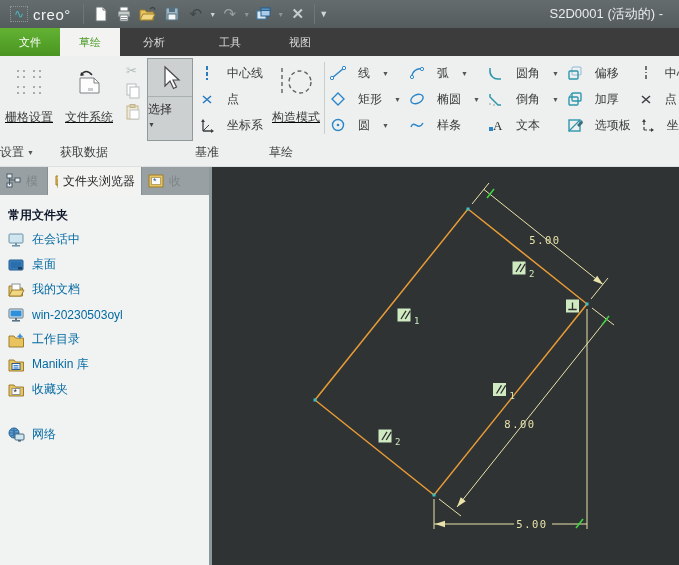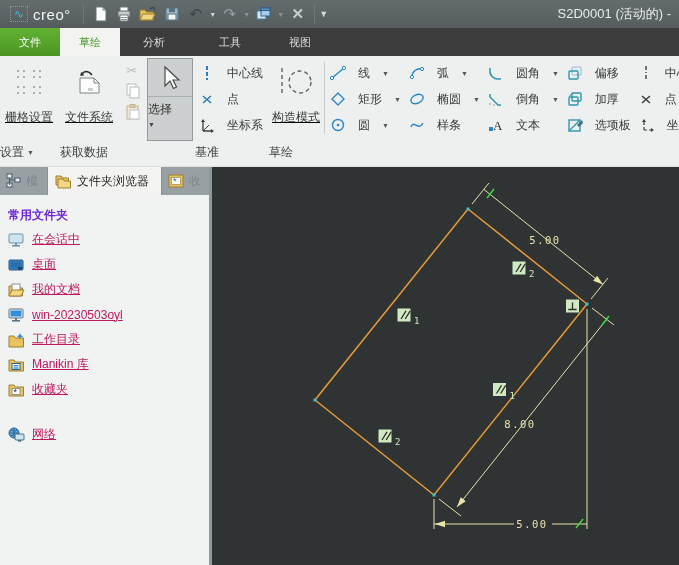--- a/index.html
+++ b/index.html
@@ -10,21 +10,21 @@
   .titlebar { height:28px; background:linear-gradient(#646c6e,#545c5e); display:flex; align-items:center; padding:0 4px; position:relative; }
   .logo { display:flex; align-items:center; gap:5px; padding:0 8px 0 6px; }
   .logo-wave { color:#49b8c8; border:1px dotted #8a9598; font-size:12px; line-height:14px; padding:0 3px; }
   .logo-text { color:#f2f4f4; font-size:15px; letter-spacing:.5px; }
   .tb-sep { width:1px; height:20px; background:#454d4f; border-right:1px solid #6e7678; margin:0 4px; }
   .tb-btn { width:22px; height:22px; display:flex; align-items:center; justify-content:center; margin:0 1px; }
   .tb-glyph { font-size:15px; color:#3d4547; }
   .tb-glyph.disabled { color:#99a2a3; }
   .tb-dd { font-size:7px; color:#cfd6d6; width:10px; text-align:center; }
   .tb-dd.disabled { color:#8d9697; }
-  .win-title { position:absolute; right:8px; top:0; height:28px; line-height:28px; color:#e9ecec; font-size:13px; white-space:nowrap; }
+  .win-title { position:absolute; right:16px; top:0; height:28px; line-height:28px; color:#e9ecec; font-size:13px; white-space:nowrap; }
 
   
   .tabbar { height:28px; background:#3c3c3c; display:flex; align-items:stretch; }
   .rtab { padding:0 19px; display:flex; align-items:center; color:#dcdede; font-size:11px; }
   .rtab.file { background:linear-gradient(#63b233,#4a9522); color:#fff; }
   .rtab.active { background:#f3f3f1; color:#4a9b26; }
 
   
   .ribbon { height:111px; background:#eef0f0; display:flex; align-items:stretch; border-bottom:1px solid #dde0e0; overflow:hidden; }
   .rgroup { display:flex; flex-direction:column; }
@@ -44,22 +44,22 @@
   .sitem .dd { font-size:7px; color:#555; }
   .dd-label { font-size:7px; color:#555; }
 
   
   .main { display:flex; height:398px; }
   .sidebar { width:212px; background:#f1f3f3; border-right:3px solid #8d989c; display:flex; flex-direction:column; }
   .sidetabs { height:28px; background:#99a0a3; display:flex; align-items:stretch; }
   .stab { display:flex; align-items:center; gap:5px; padding:0 6px; color:#7e8689; border-right:1px solid #878f92; overflow:hidden; white-space:nowrap; }
   .stab.active { background:#f3f4f2; color:#1f1f1f; }
   .tree { flex:1; padding:8px 0 0 8px; }
-  .tree-header { font-weight:bold; color:#6d28d9; height:24px; display:flex; align-items:center; }
-  .titem { height:25px; display:flex; align-items:center; gap:7px; color:#be185d;text-decoration:underline; }
+  .tree-header { font-weight:bold; color:#0f172a; height:24px; display:flex; align-items:center; }
+  .titem { height:25px; display:flex; align-items:center; gap:7px; color:#0369a1; }
   .titem.network { margin-top:20px; }
 
   .canvas { flex:1; background:#2f3334; position:relative; }
   svg text.dim { font-family:"DejaVu Sans Mono", monospace; font-size:10.5px; fill:#e9e3a9; letter-spacing:1.5px; }
   svg text.sub { font-family:"DejaVu Sans Mono", monospace; font-size:9px; fill:#cde9bf; }
 </style>
 </head>
 <body>
 
 <div class="titlebar">
@@ -398,21 +398,21 @@
     <div class="sidetabs">
       <div class="stab" style="width:48px">
         <svg width="15" height="16">
             <rect x="1" y="1" width="5" height="4" fill="#e8eef2" stroke="#4a5a66"></rect>
             <rect x="1" y="10" width="5" height="4" fill="#e8eef2" stroke="#4a5a66"></rect>
             <rect x="9" y="5" width="5" height="4" fill="#e8eef2" stroke="#4a5a66"></rect>
             <path d="M3.5,5 V12 M3.5,7 H9" stroke="#4a5a66" fill="none"></path>
           </svg>
         <span>模</span>
       </div>
-      <div class="stab active" style="width:114px">
+      <div class="stab active" style="width:94px">
         <svg width="18" height="16">
             <path d="M2,3 h5 l1.5,2 h6 v7 h-12.5 z" fill="#e9c45e" stroke="#9c7f2e"></path>
             <path d="M4,6 h5 l1.5,2 h6 v7 h-12.5 z" fill="#f2d783" stroke="#9c7f2e"></path>
           </svg>
         <span>文件夹浏览器</span>
       </div>
       <div class="stab" style="flex:1;border-right:none">
         <svg width="16" height="16">
             <rect x="1" y="2" width="14" height="12" fill="#e9c45e" stroke="#9c7f2e"></rect>
             <rect x="3.5" y="4.5" width="9" height="7" fill="#fdfdfd" stroke="#b5a36a"></rect>

